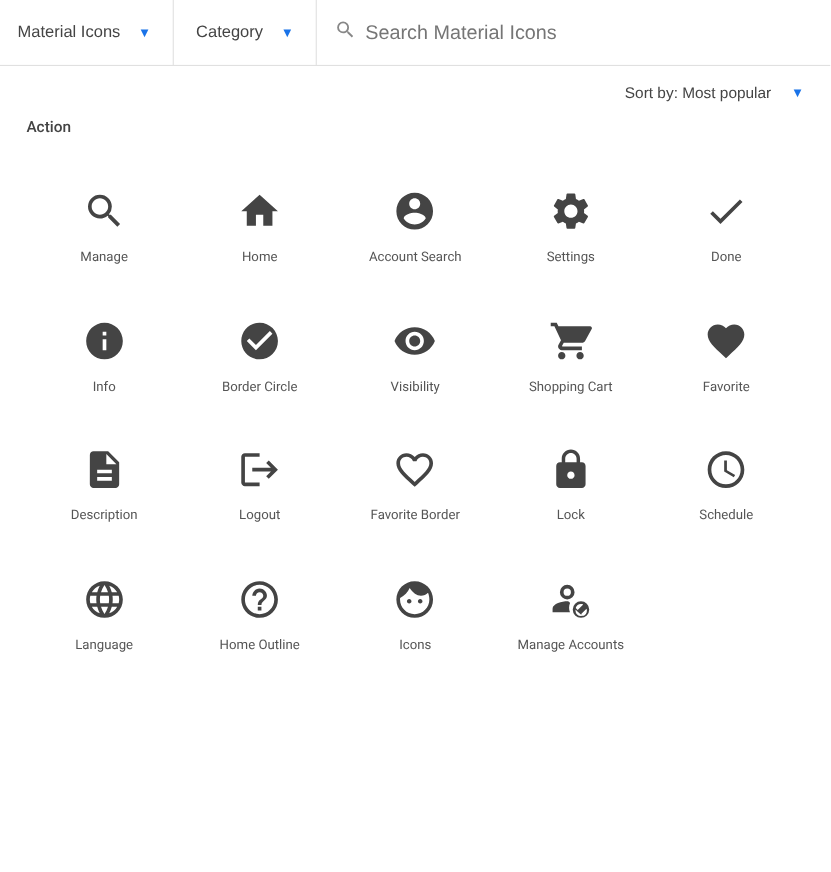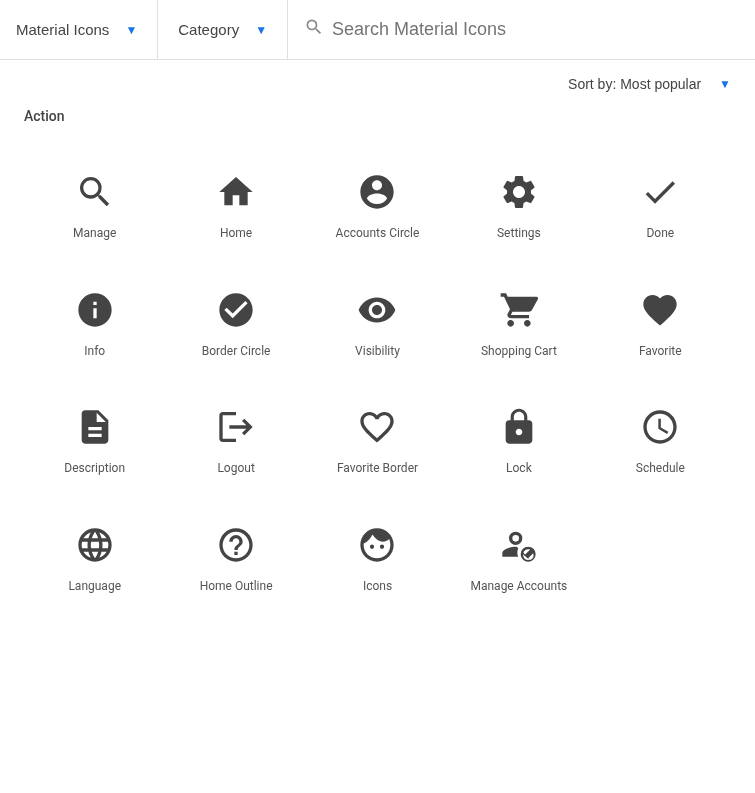--- a/index.html
+++ b/index.html
@@ -179,21 +179,21 @@
       <svg class="icon-svg" viewBox="0 0 24 24">
           <path d="M10 20v-6h4v6h5v-8h3L12 3 2 12h3v8z"></path>
         </svg>
       <span class="icon-label">Home</span>
     </div>
 
     <div class="icon-item">
       <svg class="icon-svg" viewBox="0 0 24 24">
           <path d="M12 2C6.48 2 2 6.48 2 12s4.48 10 10 10 10-4.48 10-10S17.52 2 12 2zm0 3c1.66 0 3 1.34 3 3s-1.34 3-3 3-3-1.34-3-3 1.34-3 3-3zm0 14.2c-2.5 0-4.71-1.28-6-3.22.03-1.99 4-3.08 6-3.08 1.99 0 5.97 1.09 6 3.08-1.29 1.94-3.5 3.22-6 3.22z"></path>
         </svg>
-      <span class="icon-label">Accounts Circle</span>
+      <span class="icon-label">Account Search</span>
     </div>
 
     <div class="icon-item">
       <svg class="icon-svg" viewBox="0 0 24 24">
           <path d="M19.14,12.94c0.04-0.3,0.06-0.61,0.06-0.94c0-0.32-0.02-0.64-0.07-0.94l2.03-1.58c0.18-0.14,0.23-0.41,0.12-0.61 l-1.92-3.32c-0.12-0.22-0.37-0.29-0.59-0.22l-2.39,0.96c-0.5-0.38-1.03-0.7-1.62-0.94L14.4,2.81c-0.04-0.24-0.24-0.41-0.48-0.41 h-3.84c-0.24,0-0.43,0.17-0.47,0.41L9.25,5.35C8.66,5.59,8.12,5.92,7.63,6.29L5.24,5.33c-0.22-0.08-0.47,0-0.59,0.22L2.74,8.87 C2.62,9.08,2.66,9.34,2.86,9.48l2.03,1.58C4.84,11.36,4.8,11.69,4.8,12s0.02,0.64,0.07,0.94l-2.03,1.58 c-0.18,0.14-0.23,0.41-0.12,0.61l1.92,3.32c0.12,0.22,0.37,0.29,0.59,0.22l2.39-0.96c0.5,0.38,1.03,0.7,1.62,0.94l0.36,2.54 c0.05,0.24,0.24,0.41,0.48,0.41h3.84c0.24,0,0.44-0.17,0.47-0.41l0.36-2.54c0.59-0.24,1.13-0.56,1.62-0.94l2.39,0.96 c0.22,0.08,0.47,0,0.59-0.22l1.92-3.32c0.12-0.22,0.07-0.47-0.12-0.61L19.14,12.94z M12,15.6c-1.98,0-3.6-1.62-3.6-3.6 s1.62-3.6,3.6-3.6s3.6,1.62,3.6,3.6S13.98,15.6,12,15.6z"></path>
         </svg>
       <span class="icon-label">Settings</span>
     </div>
 
     <div class="icon-item">

